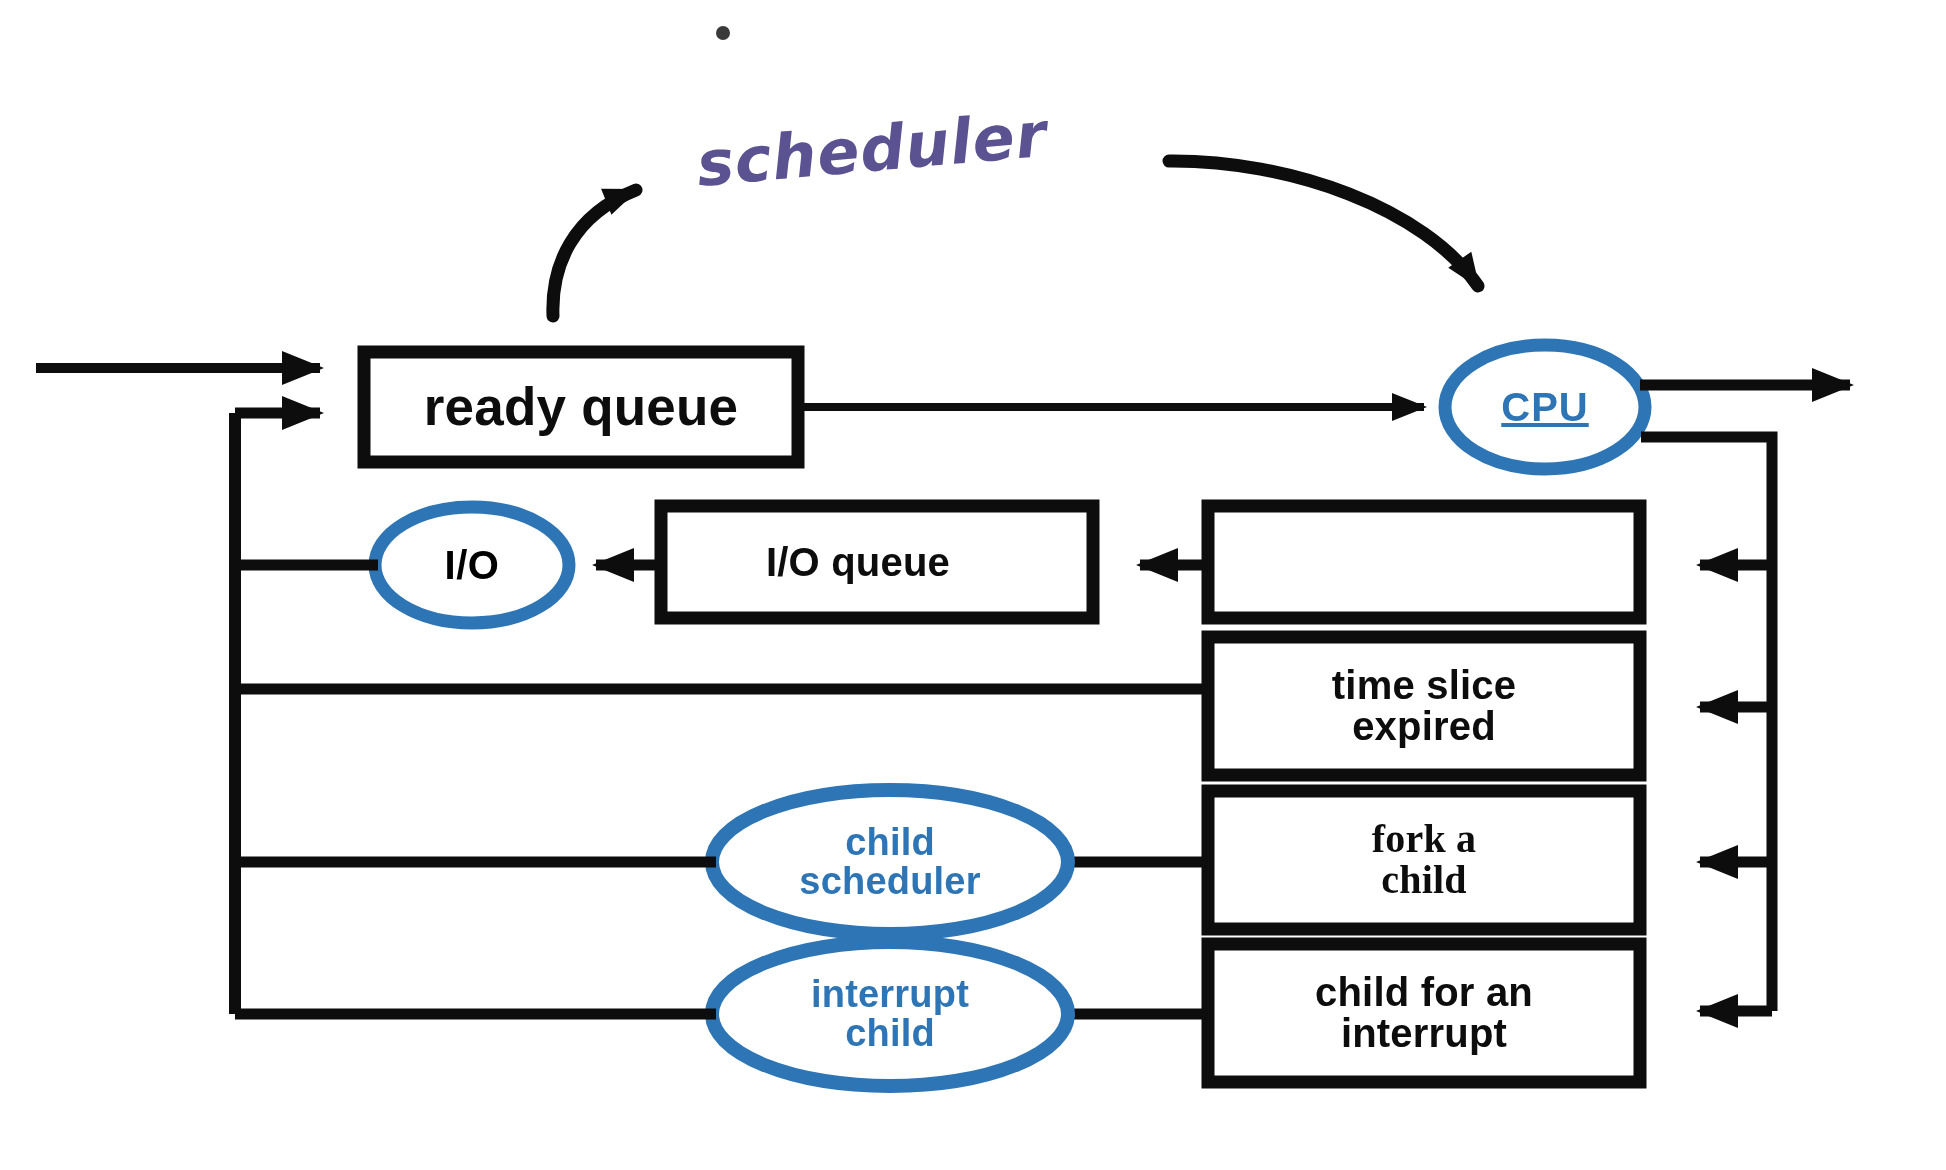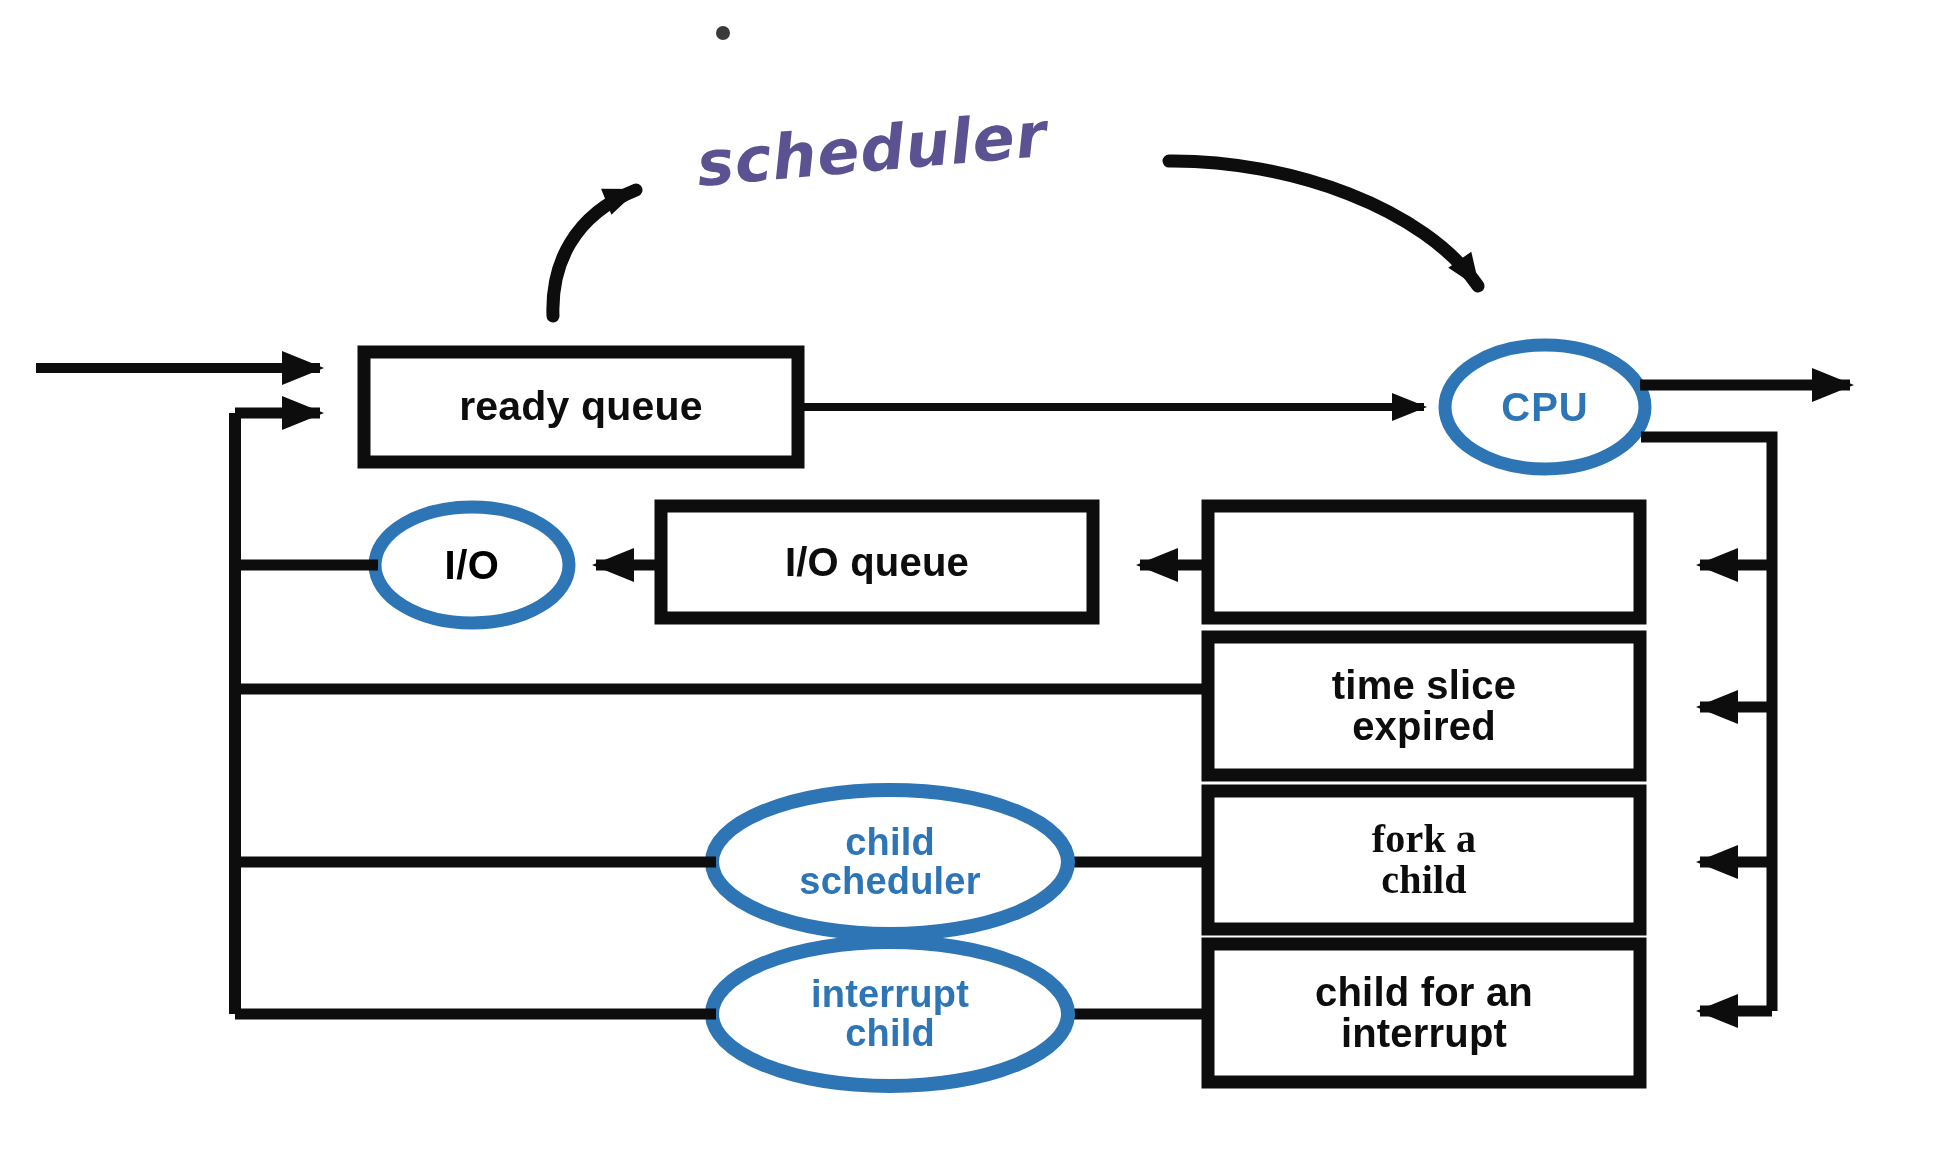--- a/index.html
+++ b/index.html
@@ -6,23 +6,23 @@
   body{font-family:"Liberation Sans",sans-serif;}
   #stage{position:relative;width:1946px;height:1170px;background:#ffffff;overflow:hidden;}
   #svg-layer{position:absolute;left:0;top:0;width:1946px;height:1170px;}
   .node-label{
     position:absolute;display:flex;align-items:center;justify-content:center;
     text-align:center;line-height:1.02;pointer-events:none;
     font-family:"Liberation Sans",sans-serif;font-weight:bold;
   }
   .box-label{color:#0d0d0d;font-size:40px;letter-spacing:.2px;}
   .oval-label{font-size:38px;letter-spacing:.2px;}
-  .cpu-label{font-size:40px;letter-spacing:1px;}
+  .cpu-label{font-size:40px;letter-spacing:1px;text-decoration:underline;}
   .io-label{font-size:40px;letter-spacing:.5px;}
-  .rq-label{font-size:41px;text-align:center;}
+  .rq-label{font-size:53px;text-align:center;}
   .hand-note{
     position:absolute;font-family:"DejaVu Sans",sans-serif;font-style:italic;
     font-weight:bold;font-size:62px;color:#5b5291;letter-spacing:1px;
     transform:rotate(-5deg);transform-origin:left bottom;white-space:nowrap;
   }
 </style>
 </head>
 <body>
 
 <div id="stage">
@@ -91,21 +91,21 @@
     <line x1="235" y1="862" x2="716" y2="862" stroke="#0d0d0d" stroke-width="11"></line>
     <line x1="235" y1="1014" x2="716" y2="1014" stroke="#0d0d0d" stroke-width="11"></line>
   </svg>
 
   <div class="node-label box-label rq-label" style="left:364px;top:352px;width:434px;height:110px;">ready queue</div>
 
   <div class="node-label oval-label cpu-label" style="left:1445px;top:345px;width:200px;height:124px;color:#2E75B6;">CPU</div>
 
   <div class="node-label oval-label io-label" style="left:375px;top:507px;width:194px;height:116px;color:#000000;">I/O</div>
 
-  <div class="node-label box-label" style="left:661px;top:506px;width:432px;height:112px;">I/O queue</div>
+  <div class="node-label box-label" style="left:642px;top:506px;width:432px;height:112px;">I/O queue</div>
 
 
   <div class="node-label box-label" style="left:1208px;top:637px;width:432px;height:138px;flex-direction:column;">
     <span>time slice</span>
     <span>expired</span>
   </div>
 
   <div class="node-label box-label" style="left:1208px;top:791px;width:432px;height:138px;flex-direction:column;font-family:Liberation Serif, serif;">
     <span>fork a</span>
     <span>child</span>

